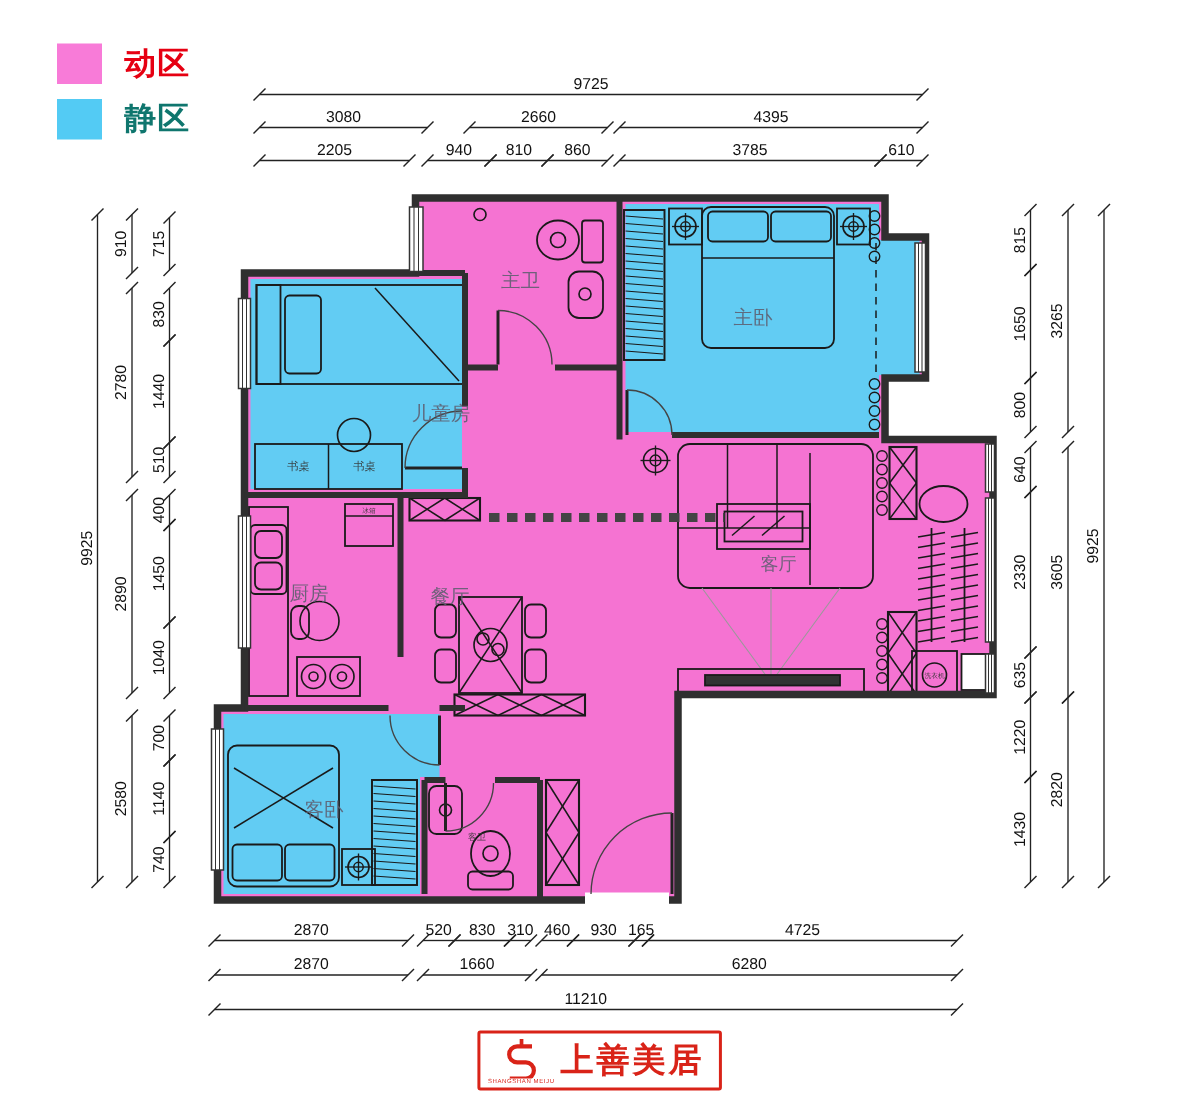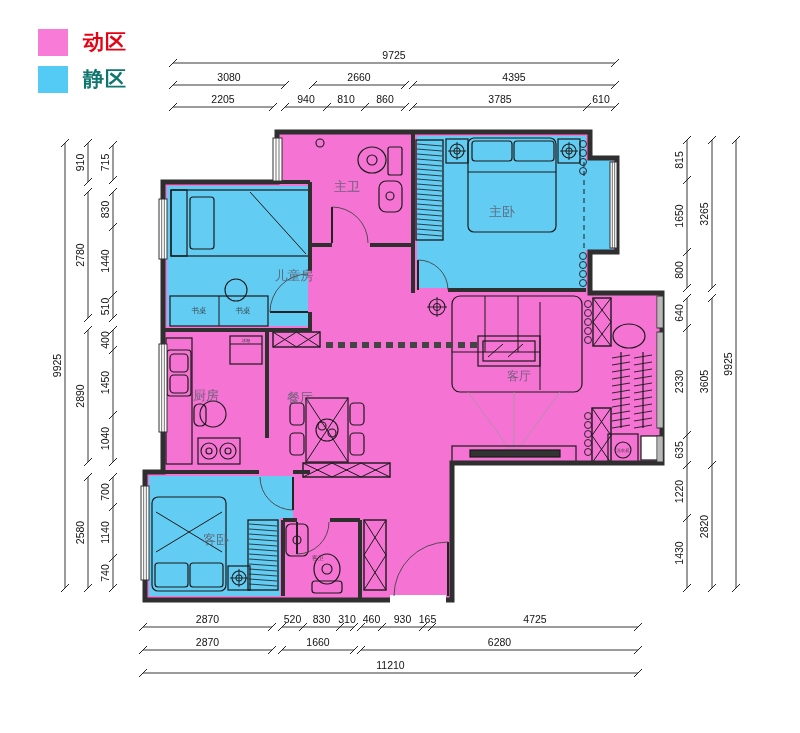--- a/index.html
+++ b/index.html
@@ -492,14 +492,24 @@
     <div class="legend-row">
       <span class="swatch" style="background: rgb(248, 123, 216);"></span>
       <span class="legend-label" style="color: rgb(230, 0, 18);">动区</span>
     </div>
     <div class="legend-row">
       <span class="swatch" style="background: rgb(83, 203, 244);"></span>
       <span class="legend-label" style="color: #0f766e;">静区</span>
     </div>
   </div>
 
+  <div class="logo">
+    <div class="logo-icon-wrap">
+      <svg width="30" height="28" viewBox="0 0 36 34">
+        <path d="M18.5 2 V8" fill="none" stroke="#d92318" stroke-width="3"></path>
+        <path d="M27 8 H15 a6.5 6.5 0 0 0 0 13 h7 a6.5 6.5 0 0 1 0 13 H9" fill="none" stroke="#d92318" stroke-width="3.4"></path>
+      </svg>
+      <div class="logo-sub" style="color: rgb(217, 35, 24);">SHANGSHAN MEIJU</div>
+    </div>
+    <div class="logo-title" style="color: rgb(217, 35, 24);">上善美居</div>
+  </div>
 
 </div>
 
 </body></html>

